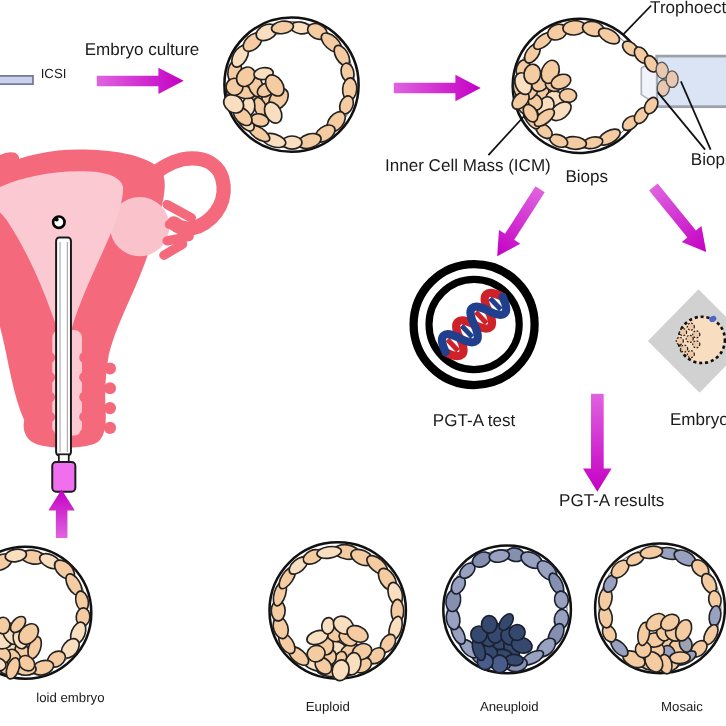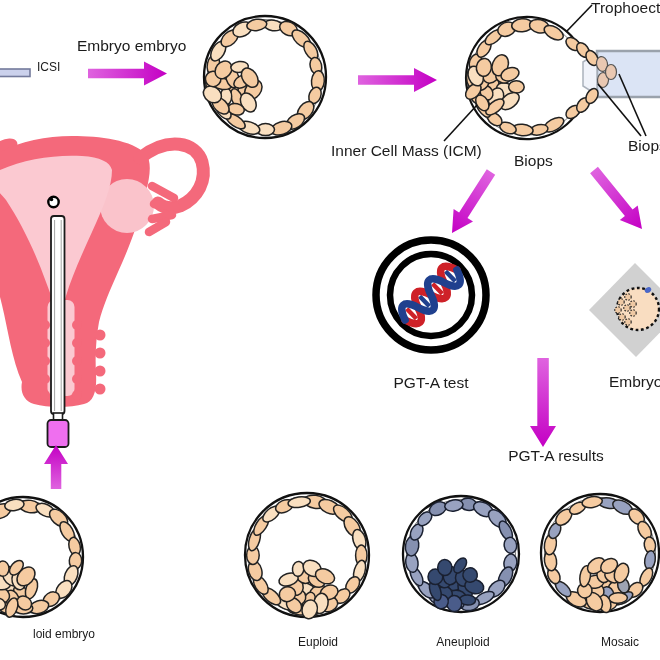--- a/index.html
+++ b/index.html
@@ -367,25 +367,25 @@
         <ellipse cx="594.4" cy="601.7" rx="9.8" ry="7.3" transform="rotate(57.7 594.4 601.7)" fill="#F5CBA1" stroke="#222222" stroke-width="1.5"></ellipse>
         <ellipse cx="584.8" cy="590.5" rx="7.4" ry="7.2" transform="rotate(80.6 584.8 590.5)" fill="#F5CBA1" stroke="#222222" stroke-width="1.5"></ellipse>
         <ellipse cx="585.2" cy="576.3" rx="10.6" ry="5.2" transform="rotate(99.7 585.2 576.3)" fill="#F5CBA1" stroke="#222222" stroke-width="1.5"></ellipse>
         <ellipse cx="596.2" cy="565.7" rx="9.7" ry="6.7" transform="rotate(142.0 596.2 565.7)" fill="#F5CBA1" stroke="#222222" stroke-width="1.5"></ellipse>
         <ellipse cx="609.1" cy="565.9" rx="8.9" ry="6.8" transform="rotate(148.1 609.1 565.9)" fill="#F5CBA1" stroke="#222222" stroke-width="1.5"></ellipse>
         <ellipse cx="621.5" cy="573.0" rx="10.0" ry="6.7" transform="rotate(112.0 621.5 573.0)" fill="#F5CBA1" stroke="#222222" stroke-width="1.5"></ellipse>
       </g>
     </svg>
 
   <div class="lbl big" style="left:37px;top:61px;">ICSI</div>
-  <div class="lbl" style="left:77px;top:38px;">Embryo embryo</div>
+  <div class="lbl" style="left:77px;top:38px;">Embryo culture</div>
   <div class="lbl" style="left:591px;top:0px;">Trophoecto</div>
-  <div class="lbl" style="left:331px;top:143px;">Inner Cell Mass (ICM)</div>
+  <div class="lbl" style="left:350px;top:143px;">Inner Cell Mass (ICM)</div>
   <div class="lbl" style="left:514px;top:153px;">Biops</div>
   <div class="lbl" style="left:628px;top:138px;">Biops</div>
   <div class="lbl ctr" style="left:381px;top:375px;width:100px;">PGT-A test</div>
   <div class="lbl" style="left:609px;top:374px;">Embryo</div>
   <div class="lbl ctr" style="left:502px;top:448px;width:108px;">PGT-A results</div>
-  <div class="lbl big ctr" style="left:268px;top:636px;width:100px;">Euploid</div>
+  <div class="lbl big ctr" style="left:248px;top:636px;width:100px;">Euploid</div>
   <div class="lbl big ctr" style="left:413px;top:636px;width:100px;">Aneuploid</div>
   <div class="lbl big ctr" style="left:570px;top:636px;width:100px;">Mosaic</div>
   <div class="lbl big" style="left:-1px;top:628px;margin-left:34px;">loid embryo</div>
 </div>
 
 </body></html>

